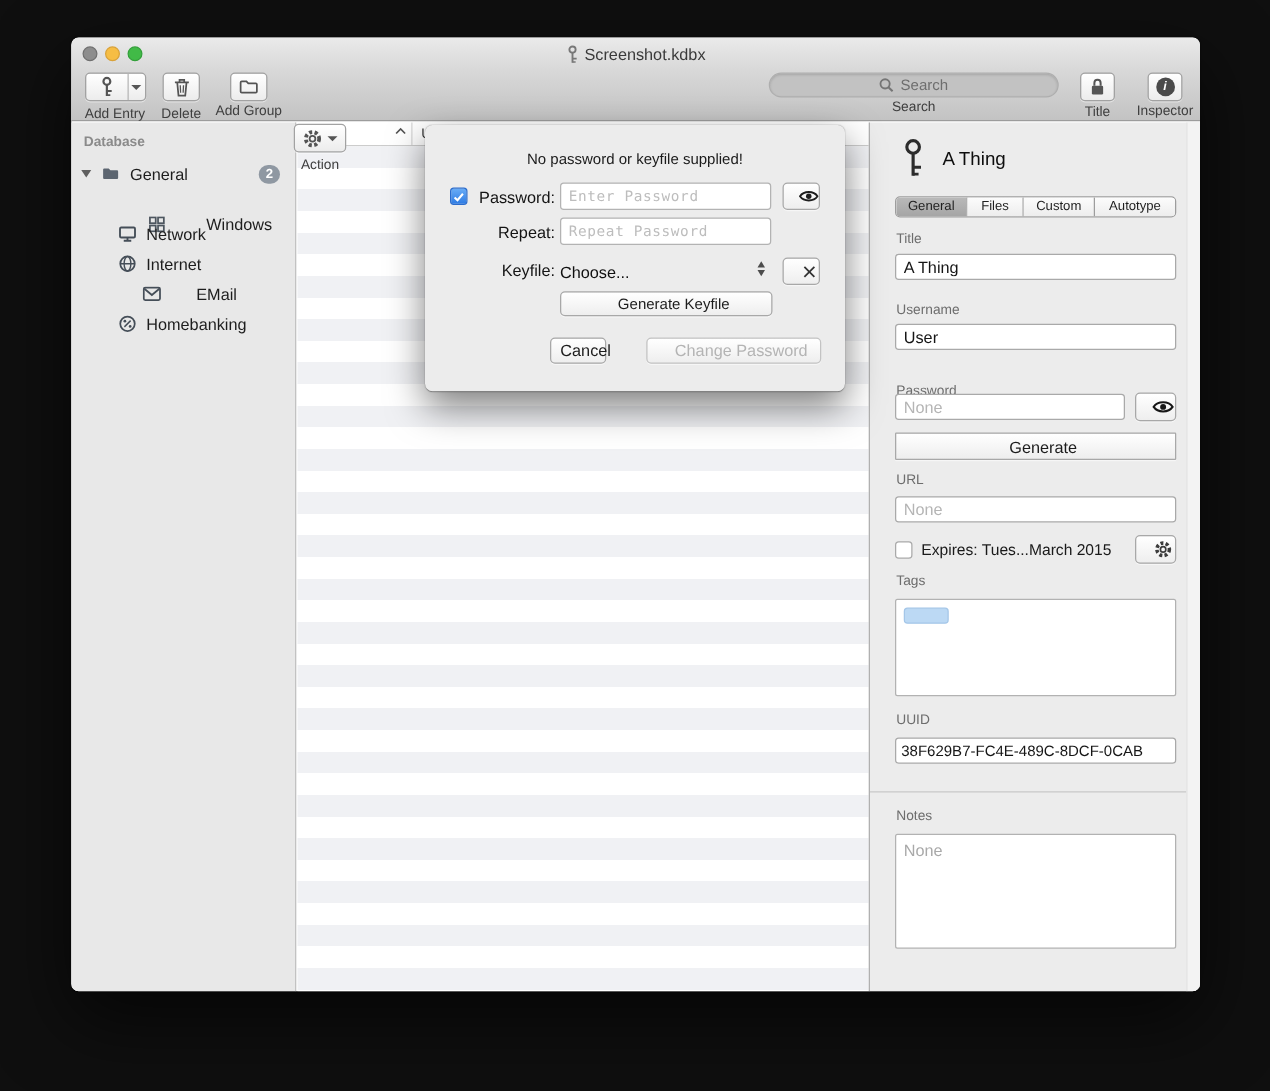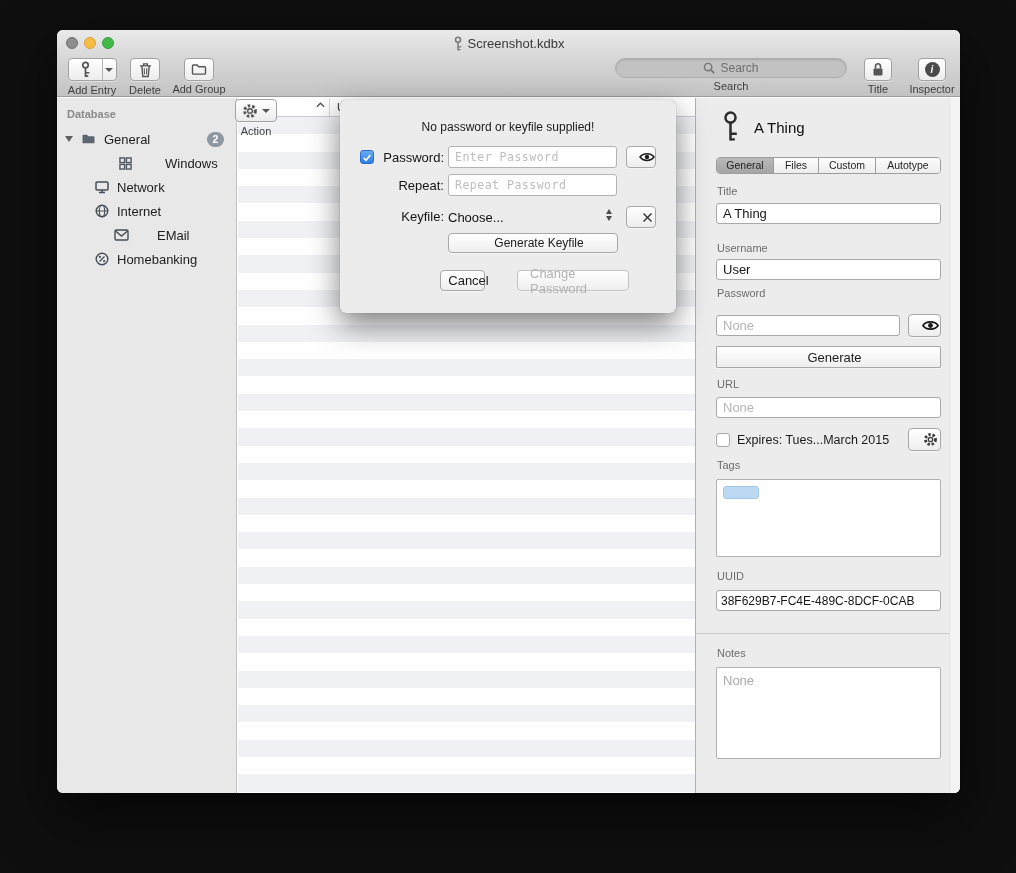--- a/index.html
+++ b/index.html
@@ -59,21 +59,21 @@
   
   .sidebar {
     position:absolute; left:0; top:68px; width:180px; bottom:0;
     background:#e8e8e8; border-right:1px solid #c2c2c2;padding-left:32px;
   }
   .sb-header { position:absolute; left:10px; top:10px; font-size:11px; font-weight:bold; color:#8a8a8a; }
   .sb-row {
     position:absolute; left:0; right:0; height:24px;
     display:flex; align-items:center; font-size:13px; color:#1d1d1d;
   }
-  #row-general  { top:29px; }  #row-windows { top:53px;gap:24px; }
+  #row-general  { top:29px; }  #row-windows { top:69px;gap:24px; }
   #row-network  { top:77px; }  #row-internet{ top:101px; }
   #row-email    { top:125px;gap:20px; } #row-home    { top:149px; }
   .disc { margin-left:8px; width:0; height:0; border-left:4.5px solid transparent; border-right:4.5px solid transparent; border-top:6px solid #5f5f5f; }
   .sb-icon { width:17px; height:16px; display:flex; align-items:center; justify-content:center; margin-left:7px; }
   .sb-indent { width:29px; }
   .sb-text { margin-left:7px; }
   .sb-badge {
     position:absolute; right:12px; min-width:17px; height:15px; padding:0 4px;
     border-radius:8px; background:#8f98a2; color:#fff;
     font-size:10.5px; font-weight:bold; line-height:15px; text-align:center;
@@ -121,42 +121,42 @@
   }
   .btn-disabled { color:#b4b4b4; border-color:#c3c3c3; }
   .sh-sq { position:absolute; left:286px; width:30px; height:22px; }
   #btn-eye { top:46px; } #btn-clear-keyfile { top:106px; }
   .popup { position:absolute; left:108px; top:106px; width:170px; height:22px; display:flex; align-items:center; font-size:13px; color:#101010; }
   .stepper { position:absolute; left:158px; top:3px; display:flex; flex-direction:column; gap:2px; align-items:center; }
   .tri-u { width:0; height:0; border-left:3.5px solid transparent; border-right:3.5px solid transparent; border-bottom:5px solid #4c4c4c; }
   .tri-d { width:0; height:0; border-left:3.5px solid transparent; border-right:3.5px solid transparent; border-top:5px solid #4c4c4c; }
   #btn-genkey { position:absolute; left:108px; top:133px; width:170px; height:20px; font-size:12px; }
   #btn-cancel { position:absolute; left:100px; top:170px; width:45px;  height:21px; }
-  #btn-change { position:absolute; left:177px; top:170px; width:112px; height:21px; }
+  #btn-change { position:absolute; left:177px; top:170px; width:140px; height:21px; }
   
   .inspector {
     position:absolute; left:638px; top:68px; right:0; bottom:0;
     background:#ececec; border-left:1px solid #b0b0b0;
   }
   .insp-scroll { position:absolute; right:0; top:0; bottom:0; width:11px; background:#f3f3f3; border-left:1px solid #e2e2e2; }
   .insp-key { position:absolute; left:24px; top:13px; }
   .entry-title { position:absolute; left:58px; top:21px; font-size:15px; color:#0e0e0e; }
   .seg {
     position:absolute; left:20px; top:59px; width:225px; height:17px;
     display:flex; border:1px solid #9d9d9d; border-radius:4px; overflow:hidden; background:#fff;
   }
   .seg > div {
     font-size:10.5px; line-height:15px; text-align:center; color:#1f1f1f;
     border-right:1px solid #9d9d9d; background:linear-gradient(#fcfcfc,#ededed);
   }
   .seg > div:last-child { border-right:none; }
   .seg .sel { background:linear-gradient(#b9b9b9,#a5a5a5); }
   .sw-general{width:57px;} .sw-files{width:45px;} .sw-custom{width:57px;} .sw-autotype{width:64px;}
   .insp-label { position:absolute; left:21px; font-size:11px; color:#6d6d6d; }
-  #i-title-label{top:87px;} #i-user-label{top:144px;} #i-pass-label{top:189px;}
+  #i-title-label{top:87px;} #i-user-label{top:144px;} #i-pass-label{top:209px;}
   #i-url-label{top:280px;} #i-tags-label{top:361px;} #i-uuid-label{top:472px;} #i-notes-label{top:549px;}
   .insp-field {
     position:absolute; left:20px; width:225px; height:21px;
     background:#fff; border:1px solid #a9a9a9; border-radius:3px;
     font-family:"Liberation Sans",sans-serif; font-size:13px; color:#161616; padding:0 6px;
   }
   .insp-field::placeholder { color:#b5b5b5; }
   #i-title-field{top:105px;} #i-user-field{top:161px;}
   #i-pass-field{top:217px; width:184px;}
   #i-url-field{top:299px;}

